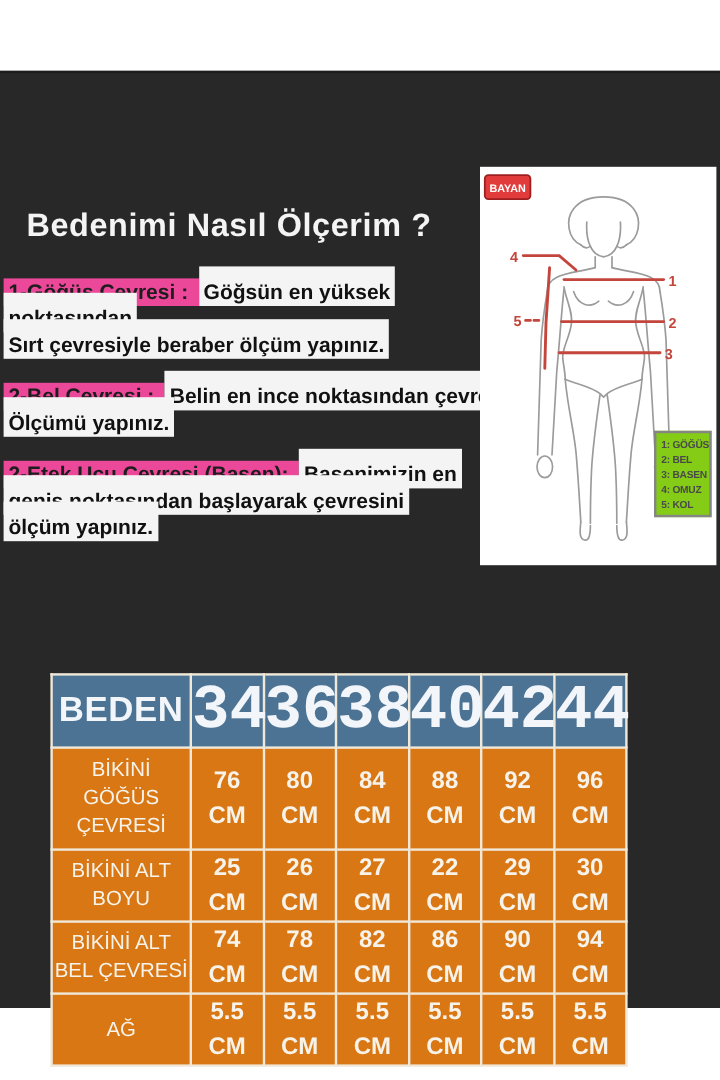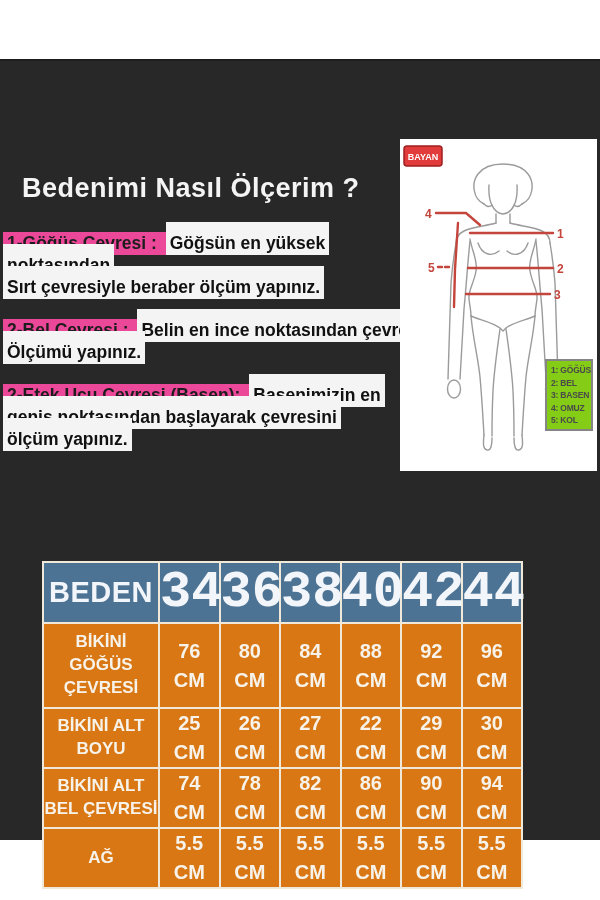--- a/index.html
+++ b/index.html
@@ -53,21 +53,21 @@
   .size-table col.c-label{width:116px;}
   .size-table th,.size-table td{
     border:2px solid #f0e9da;text-align:center;vertical-align:middle;
     white-space:pre-line;font-weight:bold;padding:0;
   }
   .size-table thead th{background:#4d7394;color:#f2f6fa;}
   .size-table thead tr{height:60px;}
   .size-table thead th.corner{font-size:29px;font-weight:bold;letter-spacing:0.5px;}
   .size-table thead th.size-num{font-size:52px;font-weight:bold;font-family:Liberation Mono, monospace;}
   .size-table tbody th,.size-table tbody td{background:#d87713;}
-  .size-table tbody th.rowlabel{font-size:17px;line-height:1.35;font-weight:bold;}
+  .size-table tbody th.rowlabel{font-size:17px;line-height:1.35;font-weight:normal;}
   .size-table tbody td{font-size:20px;line-height:1.45;}
   .size-table tbody tr:nth-child(1){height:85px;}
   .size-table tbody tr:nth-child(2){height:58px;}
   .size-table tbody tr:nth-child(3){height:60px;}
   .size-table tbody tr:nth-child(4){height:60px;}
 </style>
 </head>
 <body>
 
 <div class="canvas">

